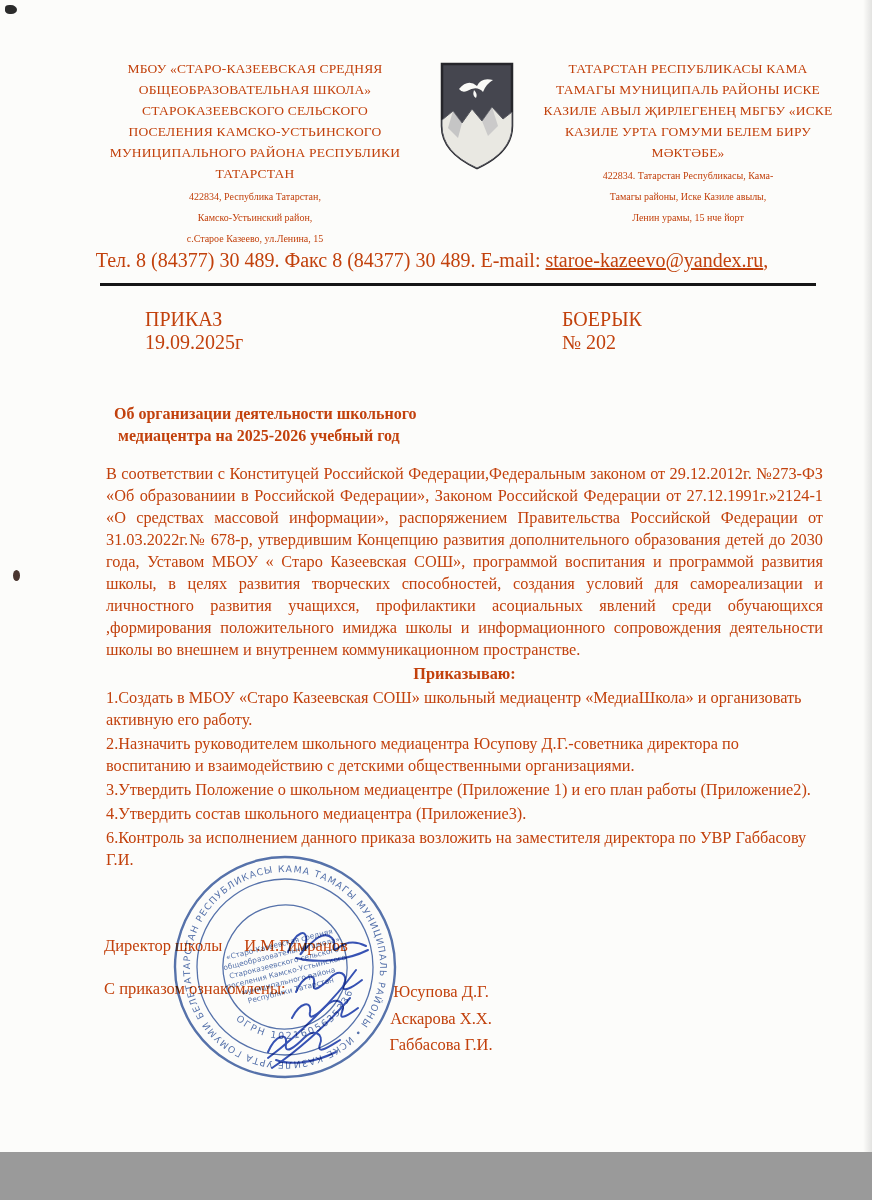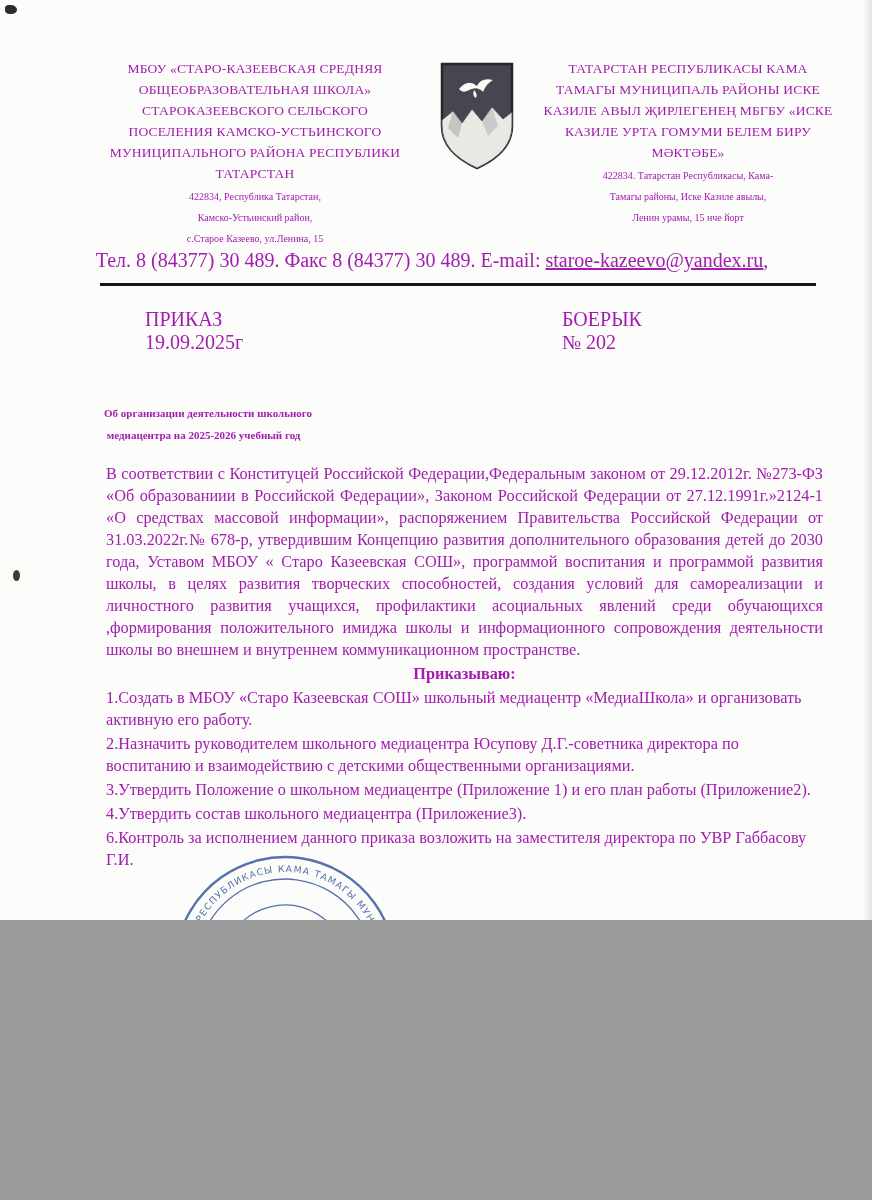--- a/index.html
+++ b/index.html
@@ -1,38 +1,38 @@
 <!DOCTYPE html>
 <html><head>
 <meta charset="utf-8">
 <style>
   * { margin:0; padding:0; box-sizing:border-box; }
   html,body { background:#9a9a9a; }
   .page {
-    position:relative; width:872px; height:920px; margin:0 auto;
+    position:relative; width:872px; height:1152px; margin:0 auto;
     background:#fcfcfa; overflow:hidden;
-    font-family:"Liberation Serif","DejaVu Serif",serif; color:#a21caf;
+    font-family:"Liberation Serif","DejaVu Serif",serif; color:#c2410c;
   }
   
   .org-block { position:absolute; top:58px; text-align:center; font-size:13.5px; line-height:21px; }
   .org-left  { left:108px; width:294px; }
   .org-right { left:540px; width:296px; }
   .org-name { letter-spacing:0.2px; }
   .org-address { margin-top:2px; font-size:10px; }
   .org-address span { display:block; }
   .emblem { position:absolute; left:436px; top:60px; width:82px; height:112px; }
   .contact-line { position:absolute; top:249px; left:52px; width:760px; text-align:center; font-size:20px; }
   .email { text-decoration:underline; }
   .rule { position:absolute; top:283px; left:100px; width:716px; height:3px; background:#161616; }
   
   .order-col { position:absolute; top:308px; font-size:20px; line-height:23px; }
   .order-left  { left:145px; width:190px; }
   .order-right { left:562px; width:205px; }
   
-  .subject { position:absolute; top:403px; left:104px; font-weight:bold; font-size:11px; line-height:21.5px; }
+  .subject { position:absolute; top:403px; left:114px; font-weight:bold; font-size:16px; line-height:21.5px; }
   .subject div { white-space:pre; }
   
   .doc-body { position:absolute; top:461px; left:104px; width:721px; font-size:16.3px; line-height:22px; }
   .doc-body p { margin:2px; }
   .doc-body .intro { text-align:justify; }
   .bold { font-weight:bold;text-align:center; }
   
   .sig-director { position:absolute; top:936px; left:104px; font-size:16.5px; }
   .sig-director .name { margin-left:22px; }
   .ack { position:absolute; top:979px; left:104px; font-size:16.5px; display:flex; align-items:flex-start;gap:16px; }

